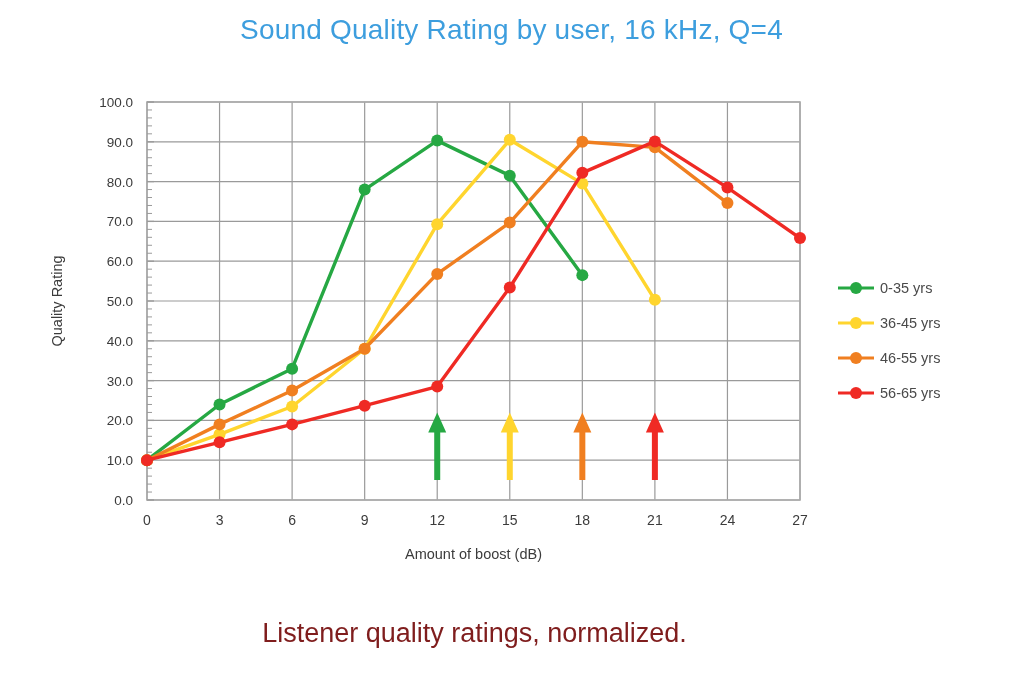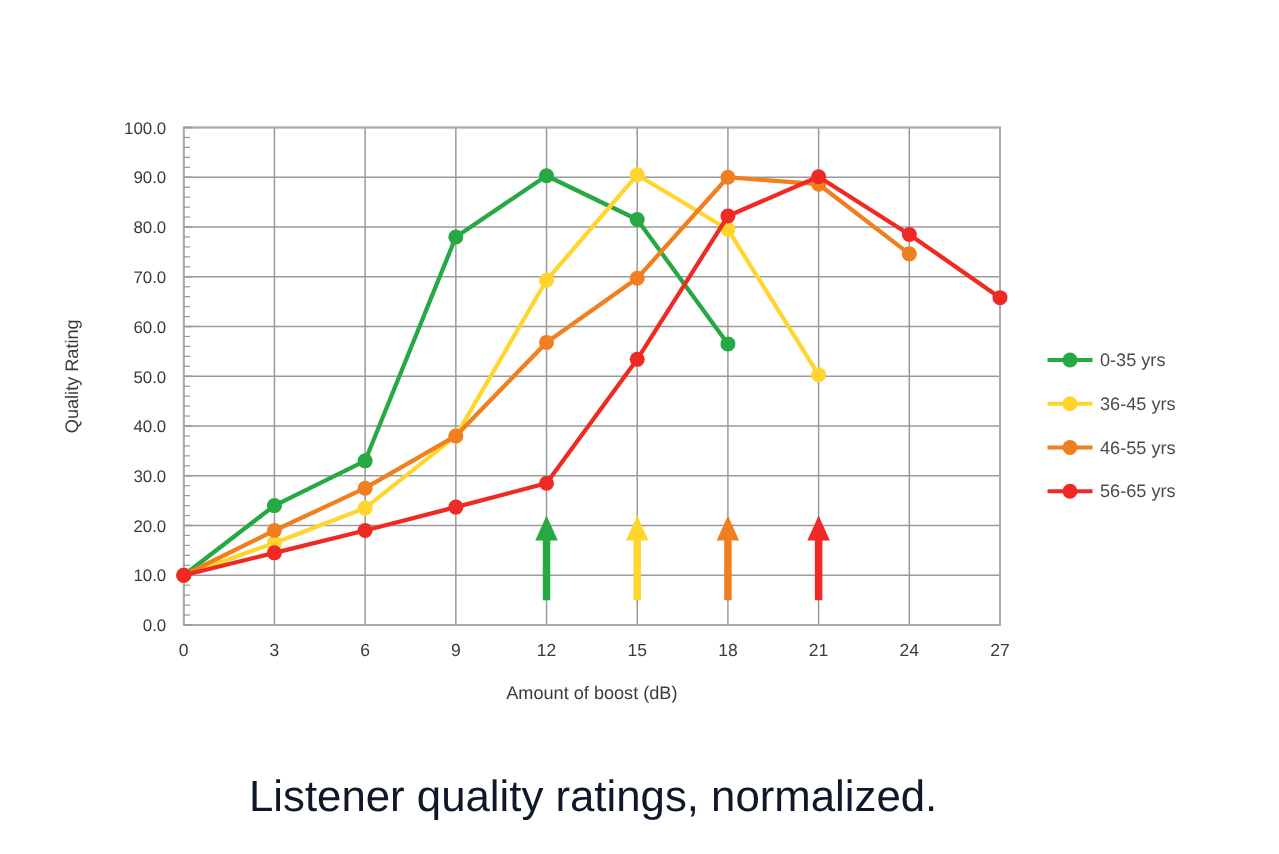--- a/index.html
+++ b/index.html
@@ -31,22 +31,22 @@
     font-weight: 400;
     letter-spacing: 0.2px;
     white-space: nowrap;
   }
   .chart-caption {
     position: absolute;
     left: 0;
     top: 618px;
     width: 949px;
     text-align: center;
-    color: #0f172a;
-    font-size: 35px;
+    color: #7f1d1d;
+    font-size: 27px;
     font-weight: 400;
     white-space: nowrap;
   }
   #plot-svg {
     position: absolute;
     left: 0;
     top: 0;
   }
   .ytick-label {
     font-size: 13.5px;
@@ -71,20 +71,21 @@
     fill: #4a4a4a;
     font-family: "Liberation Sans", sans-serif;
     dominant-baseline: middle;
   }
 </style>
 </head>
 <body>
 
 <div id="figure">
 
+  <div class="chart-title">Sound Quality Rating by user, 16 kHz, Q=4</div>
 
   <svg id="plot-svg" width="1023" height="683">
     <g id="grid-layer">
         <line x1="147" x2="800" y1="500" y2="500" stroke="#9a9a9a" stroke-width="1.2"></line>
         <line x1="147" x2="800" y1="460.2" y2="460.2" stroke="#9a9a9a" stroke-width="1.2"></line>
         <line x1="147" x2="800" y1="420.4" y2="420.4" stroke="#9a9a9a" stroke-width="1.2"></line>
         <line x1="147" x2="800" y1="380.6" y2="380.6" stroke="#9a9a9a" stroke-width="1.2"></line>
         <line x1="147" x2="800" y1="340.79999999999995" y2="340.79999999999995" stroke="#9a9a9a" stroke-width="1.2"></line>
         <line x1="147" x2="800" y1="301" y2="301" stroke="#9a9a9a" stroke-width="1.2"></line>
         <line x1="147" x2="800" y1="261.20000000000005" y2="261.20000000000005" stroke="#9a9a9a" stroke-width="1.2"></line>

